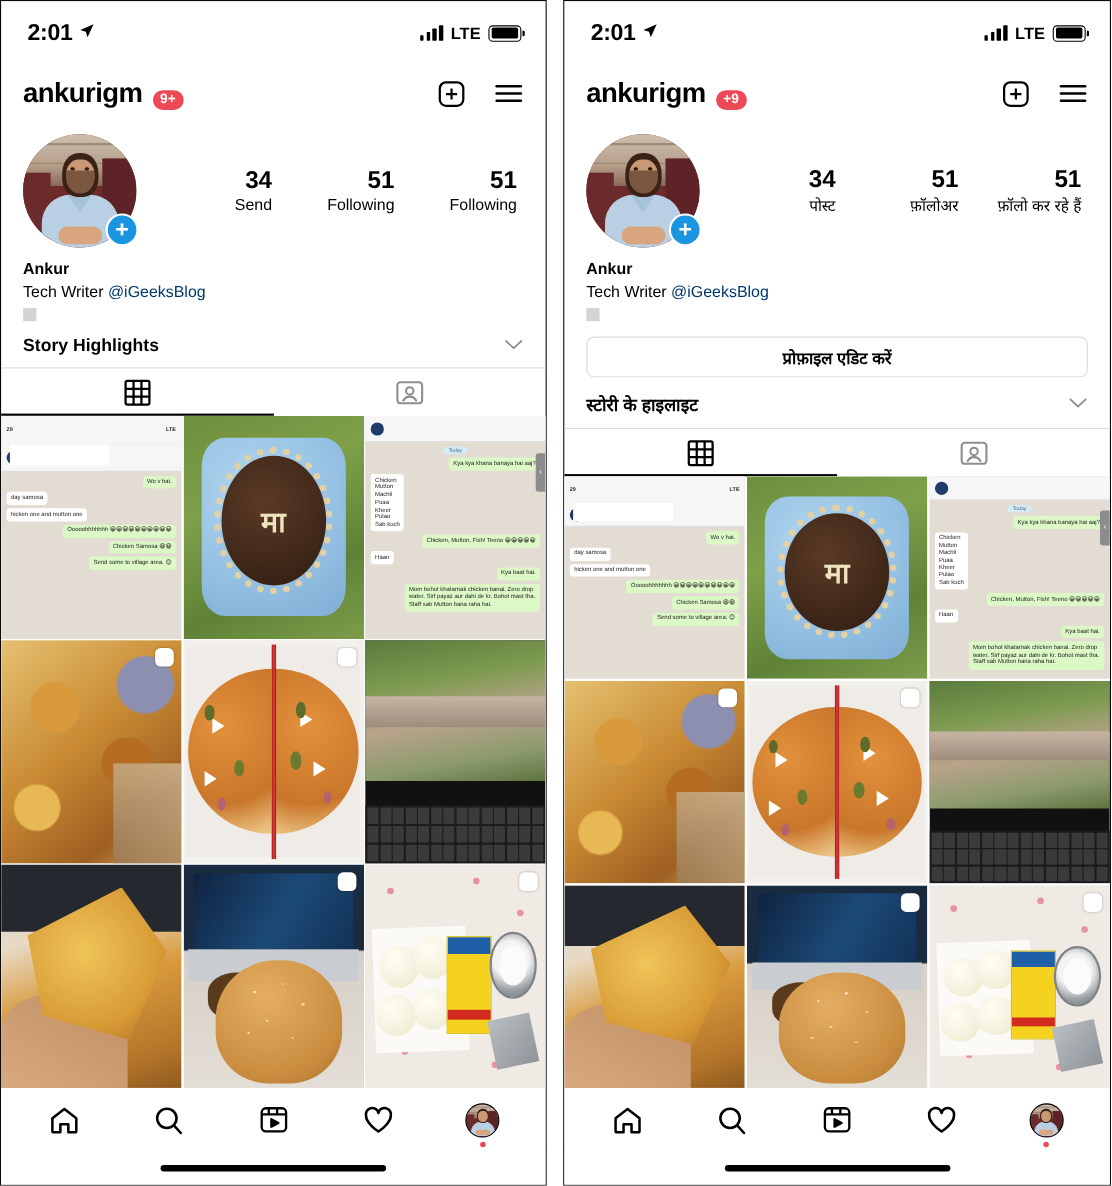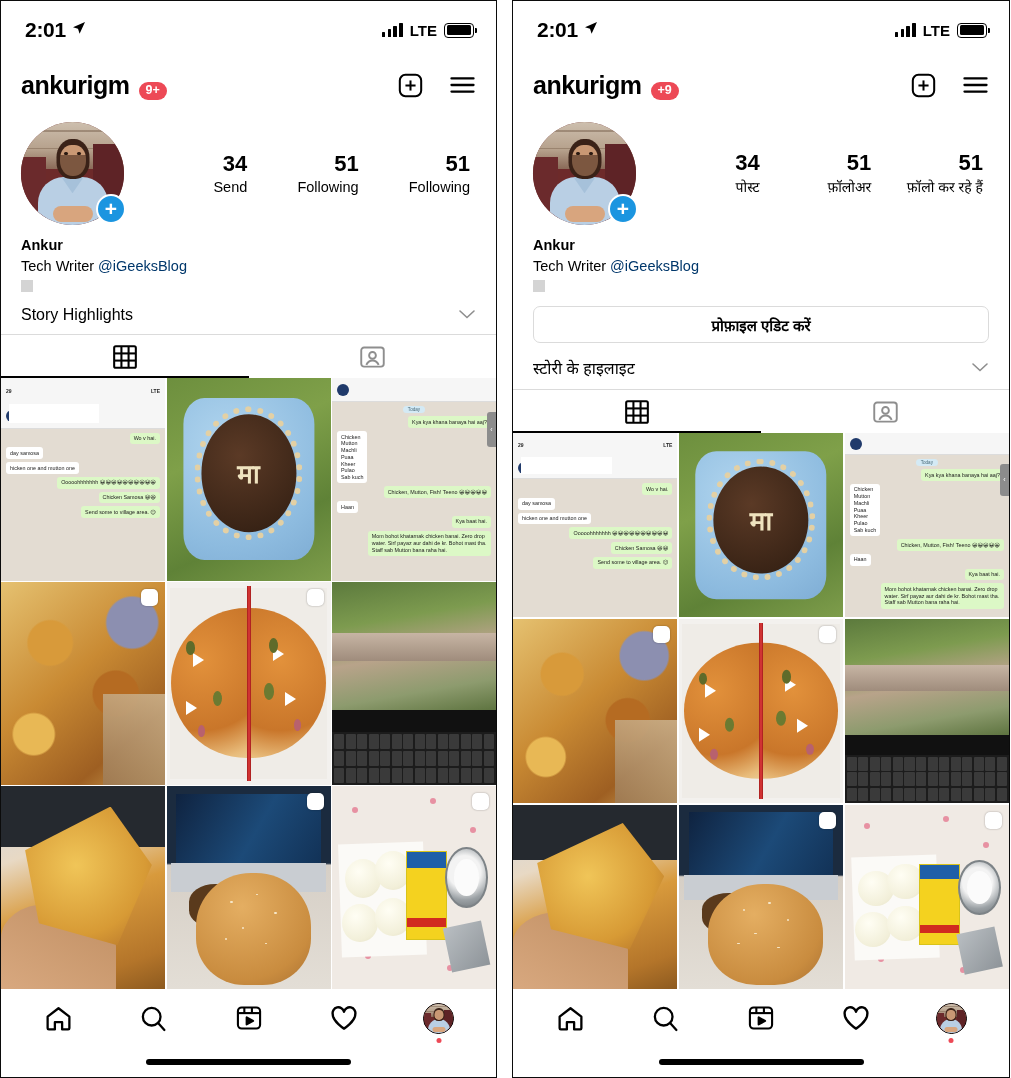--- a/index.html
+++ b/index.html
@@ -133,21 +133,21 @@
     border-radius: 7px;
     display: flex; align-items: center; justify-content: center;
     font-size: 15px; font-weight: bold; color: #000;
     background: #fff;
   }
   .highlights {
     margin: 14px 20px 0 20px;
     display: flex; align-items: center;
     padding-bottom: 10px;
   }
-  .highlights-label { font-size: 16px; font-weight: normal; color: #000; }
+  .highlights-label { font-size: 16px; font-weight: bold; color: #000; }
   .chev { margin-left: auto; }
 
   
   .tabs { display: flex; border-top: 1px solid #dbdbdb; height: 44px; flex: 0 0 44px; }
   .tab { flex: 1; display: flex; align-items: center; justify-content: center; position: relative; }
   .tab.active::after {
     content: ""; position: absolute; left: 0; right: 0; bottom: 0;
     height: 2.5px; background: #000;
   }
 

